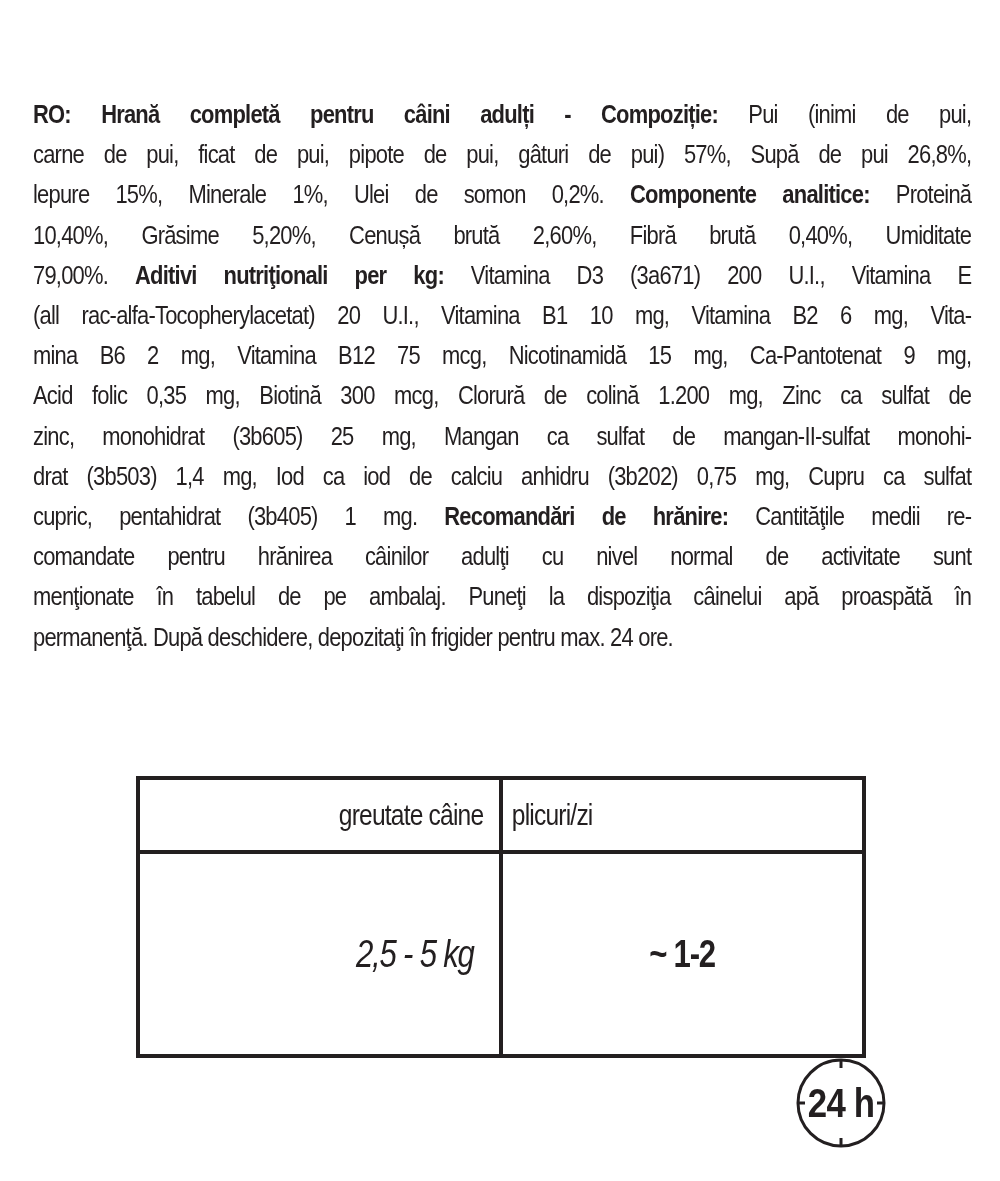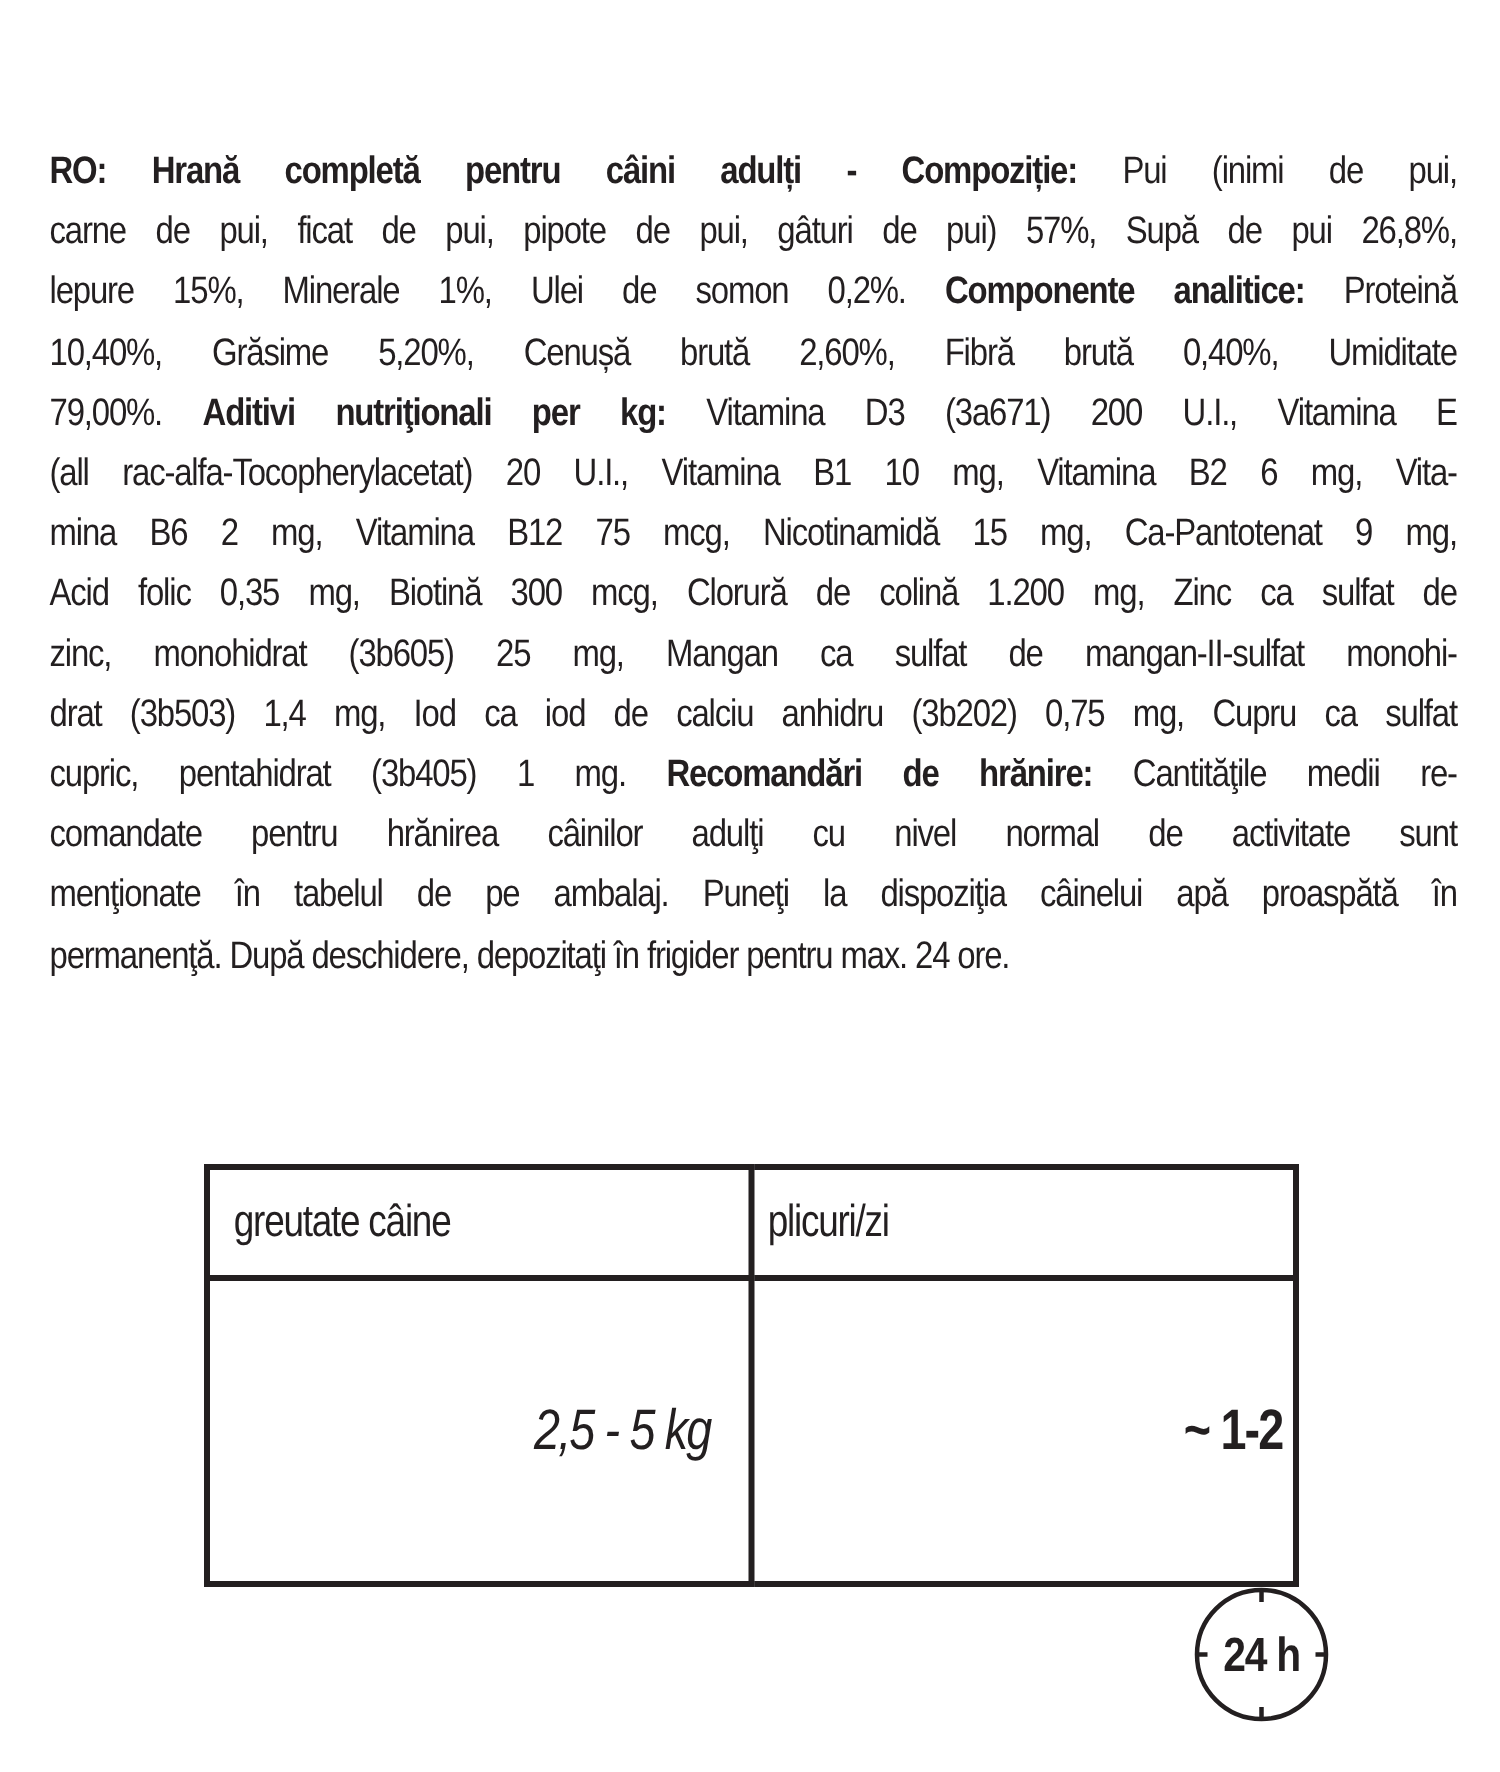--- a/index.html
+++ b/index.html
@@ -61,46 +61,46 @@
   }
   .feed-table td {
     height: 64px;
     font-size: 38px;
     letter-spacing: -1.5px;
   }
   .cell-inner {
     display: inline-block;
     transform: scaleX(0.82);
   }
-  .th-weight { text-align: left; padding-right: 40px; }
+  .th-weight { text-align: right; padding-right: 40px; }
   .th-packs { text-align: left; padding-right: 20px; }
   .td-weight { text-align: right; font-style: italic; }
   .td-weight .cell-inner { transform-origin: 0 50%; }
-  .td-packs { text-align: right; font-weight: bold; }
+  .td-packs { text-align: center; font-weight: bold; }
   .td-packs .cell-inner { font-weight: bold; }
   .col-w { width: 363px; }
   .col-p { width: 363px; }
 
   .clock {
     position: absolute;
     left: 795px;
     top: 1057px;
     width: 92px;
     height: 92px;
   }
   .clock svg { position: absolute; left: 0; top: 0; }
   .clock-label {
     position: absolute;
     left: 0;
     top: 0;
     width: 92px;
     height: 92px;
     line-height: 92px;
     text-align: center;
-    font-size: 32px;
+    font-size: 41px;
     font-weight: bold;
     letter-spacing: -1px;
   }
   .clock-label span {
     display: inline-block;
     transform: scaleX(0.85);
   }
 </style>
 </head>
 <body>

